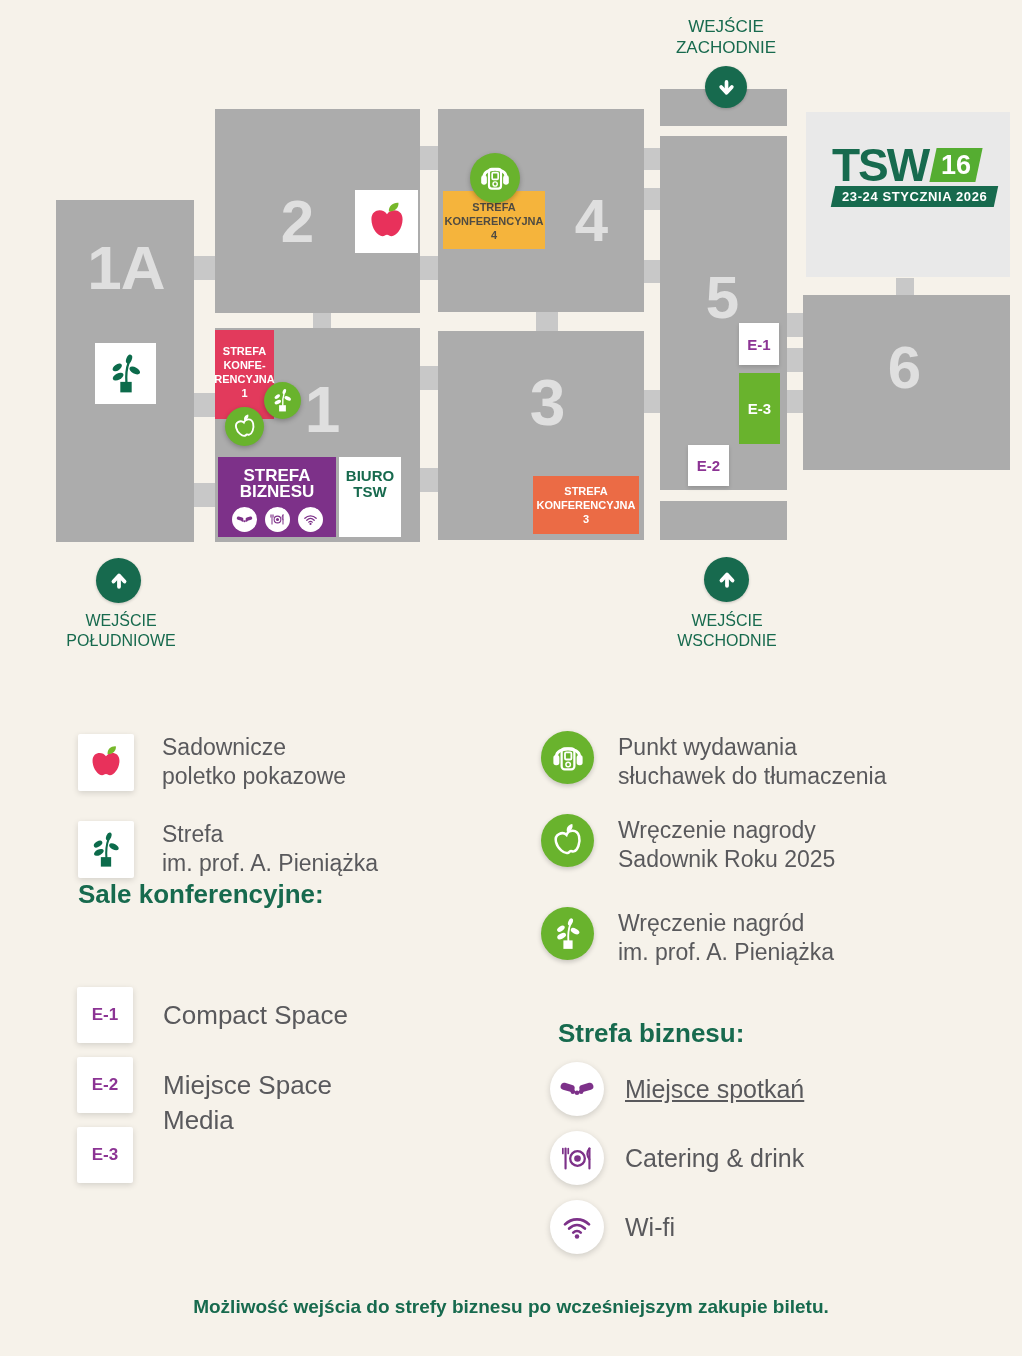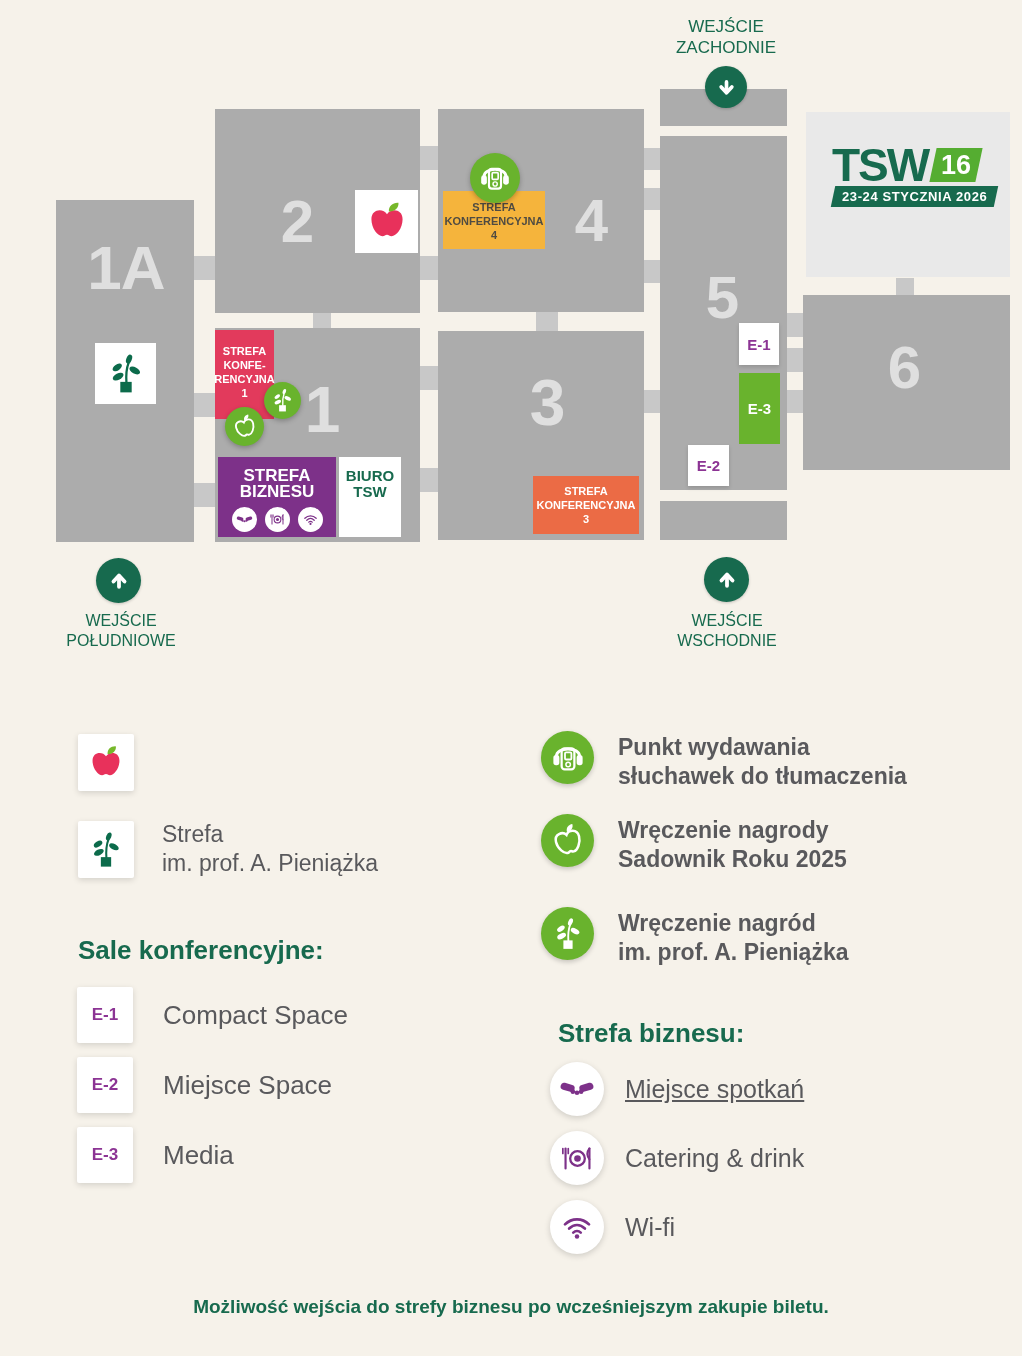--- a/index.html
+++ b/index.html
@@ -112,36 +112,36 @@
 
   
   .lg-tile { position:absolute; width:56px; height:57px; background:#fff; border-radius:2px;
              box-shadow:0 2px 6px rgba(0,0,0,.14); display:flex; align-items:center; justify-content:center; }
   .lg-tile-apple { left:78px; top:734px; }
   .lg-tile-plant { left:78px; top:821px; color:#0c6b4b; }
   .lg-text { position:absolute; color:#59595c; font-size:23px; line-height:29px; white-space:nowrap; }
   .lg-text-orchard { left:162px; top:733px; }
   .lg-text-zone    { left:162px; top:820px; }
   .lg-heading { position:absolute; color:#176a4e; font-weight:bold; font-size:26px; white-space:nowrap; }
-  .lg-head-rooms { left:78px; top:935px; }
+  .lg-head-rooms { left:78px; top:879px; }
   .lg-head-biz   { left:558px; top:1018px; }
   .lg-ebox { position:absolute; width:56px; height:56px; background:#fff; border-radius:2px;
              box-shadow:0 2px 6px rgba(0,0,0,.14); display:flex; align-items:center; justify-content:center;
              color:#8c3494; font-weight:bold; font-size:17px; }
   .lg-e1 { left:77px; top:987px; }
   .lg-e2 { left:77px; top:1057px; }
   .lg-e3 { left:77px; top:1127px; }
   .lg-room-label { position:absolute; left:163px; color:#59595c; font-size:26px; line-height:56px; white-space:nowrap; }
-  .lg-rl-1 { top:987px; } .lg-rl-2 { top:1057px; } .lg-rl-3 { top:1127px;text-align:right; }
+  .lg-rl-1 { top:987px; } .lg-rl-2 { top:1057px; } .lg-rl-3 { top:1092px;text-align:right; }
 
   .lg-gcircle { position:absolute; left:541px; width:53px; height:53px; border-radius:50%; background:#69b32d;
                 color:#fff; display:flex; align-items:center; justify-content:center;
                 box-shadow:0 2px 5px rgba(0,0,0,.2); }
   .lg-gc-1 { top:731px; } .lg-gc-2 { top:814px; } .lg-gc-3 { top:907px; }
-  .lg-svc-text { position:absolute; left:618px; color:#59595c; font-size:23px; line-height:29px; white-space:nowrap;font-weight:bold; }
+  .lg-svc-text { position:absolute; left:618px; color:#59595c; font-size:23px; line-height:29px; white-space:nowrap; }
   .lg-st-1 { top:733px; } .lg-st-2 { top:816px; } .lg-st-3 { top:909px; }
 
   .lg-pcircle { position:absolute; left:550px; width:54px; height:54px; border-radius:50%; background:#fff;
                 color:#7d3189; display:flex; align-items:center; justify-content:center;
                 box-shadow:0 2px 6px rgba(0,0,0,.16); }
   .lg-pc-1 { top:1062px; } .lg-pc-2 { top:1131px; } .lg-pc-3 { top:1200px; }
   .lg-biz-label { position:absolute; left:625px; color:#59595c; font-size:25px; line-height:54px; white-space:nowrap; }
   .lg-bl-1 { top:1062px;text-decoration:underline; } .lg-bl-2 { top:1131px; } .lg-bl-3 { top:1200px; }
 
   .note { position:absolute; left:0; top:1296px; width:100%; text-align:center; color:#176a4e;
@@ -382,20 +382,24 @@
       </div>
   </div>
 
   <div class="lg-tile lg-tile-apple">
     <span>
         <svg width="38" height="38" viewBox="0 0 48 48">
           <use href="#ic-apple"></use>
         </svg>
       </span>
   </div>
+  <div class="lg-text lg-text-orchard">
+    <div>Sadownicze</div>
+    <div>poletko pokazowe</div>
+  </div>
 
   <div class="lg-tile lg-tile-plant">
     <span>
         <svg width="38" height="38" viewBox="0 0 48 48">
           <use href="#ic-plant"></use>
         </svg>
       </span>
   </div>
   <div class="lg-text lg-text-zone">
     <div>Strefa</div>

